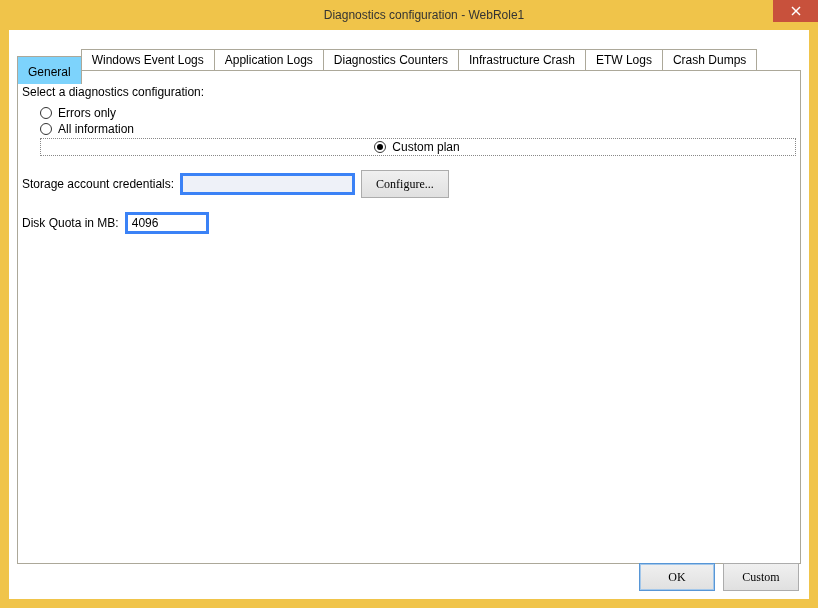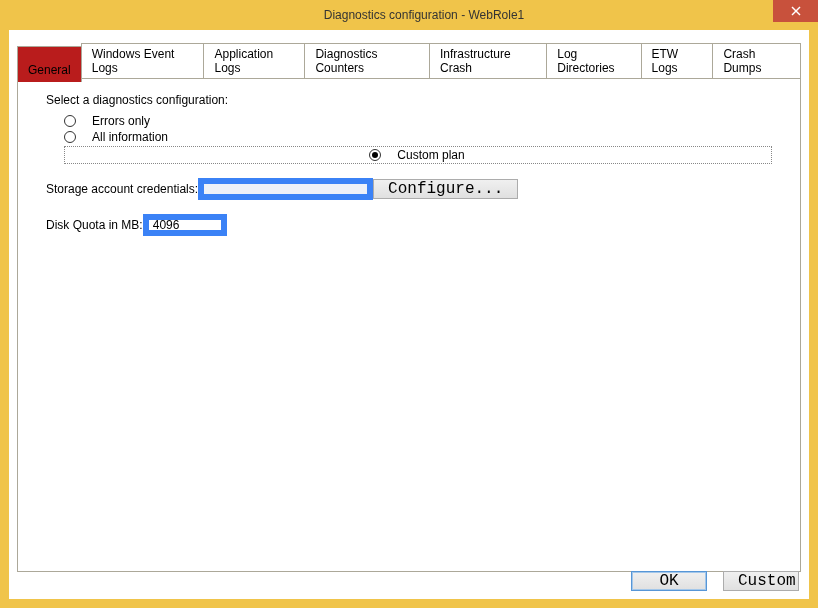--- a/index.html
+++ b/index.html
@@ -65,45 +65,45 @@
       padding: 3px 10px 4px 10px;
       font-size: 12px;
       color: #000;
       background: #fff;
       cursor: pointer;
       position: relative;
       top: 1px;
     }
     .tab + .tab { margin-left: -1px; }
     .tab.active {
-      background: #b91c1c;
+      background: #7dd3fc;
       z-index: 2;
-      padding-top: 16px;
+      padding-top: 8px;
       padding-bottom: 5px;
-      top: 4px;
+      top: 14px;
     }
     .tabpanel {
       border: 1px solid #aca899;
       margin: 0 8px;
       background: #fff;
       height: 494px;
-      padding: 14px 28px;
+      padding: 14px 4px;
       position: relative;
     }
     .section-label {
       color: #000;
       margin-bottom: 6px;
     }
     .radio-group {
       margin-left: 18px;
     }
     .radio-row {
       display: flex;
       align-items: center;
-      gap: 16px;
+      gap: 6px;
       padding: 1px 0;
       font-size: 12px;
     }
     .radio-row.sel-outline {
       border: 1px dotted #888;
       margin-top: 1px;
       padding-right: 2px;
       margin-right: 0;
       justify-content: center;
     }
@@ -119,51 +119,52 @@
     }
     .radio.checked::after {
       content: "";
       width: 6px; height: 6px;
       background: #000;
       border-radius: 50%;
     }
     .form-row {
       display: flex;
       align-items: center;
+      gap: 6px;
       margin-top: 14px;
     }
     .form-label { color: #000; }
     .text-input {
-      border: 6px solid #3b82f6;
+      border: 3px solid #3b82f6;
       background: #eef1f8;
       height: 22px;
       width: 175px;
       padding: 2px 4px;
       font-family: inherit;
       font-size: 12px;
     }
     .text-input.small {
       width: 84px;
       background: #fff;
     }
     .btn {
       border: 1px solid #acacac;
       background: linear-gradient(#f0f0f0, #e0e0e0);
-      height: 20px;
+      height: 28px;
       padding: 0 14px;
-      font-family: Liberation Mono, monospace;
-      font-size: 16px;
+      font-family: Liberation Serif, serif;
+      font-size: 12px;
       cursor: pointer;
     }
     .button-bar {
       position: absolute;
       right: 10px;
       bottom: 8px;
       display: flex;
-      gap: 16px;
+      gap: 8px;
     }
     .button-bar .btn { width: 76px; }
     .btn.default { border: 1px solid #5796d6; box-shadow: 0 0 0 1px #a3c7ea inset; }
   </style>
 </head>
 <body>
 
 <div class="window">
   <div class="titlebar">
     <span class="title">Diagnostics configuration - WebRole1</span>
@@ -176,21 +177,20 @@
   </div>
 
   <div class="client">
 
     <div class="tabstrip">
       <div class="tab active">General</div>
       <div class="tab">Windows Event Logs</div>
       <div class="tab">Application Logs</div>
       <div class="tab">Diagnostics Counters</div>
       <div class="tab">Infrastructure Crash</div>
-      <div class="tab">Log Directories</div>
       <div class="tab">ETW Logs</div>
       <div class="tab">Crash Dumps</div>
     </div>
 
     <div class="tabpanel">
       <div class="section-label">Select a diagnostics configuration:</div>
 
       <div class="radio-group">
         <label class="radio-row">
           <span class="radio"></span>

